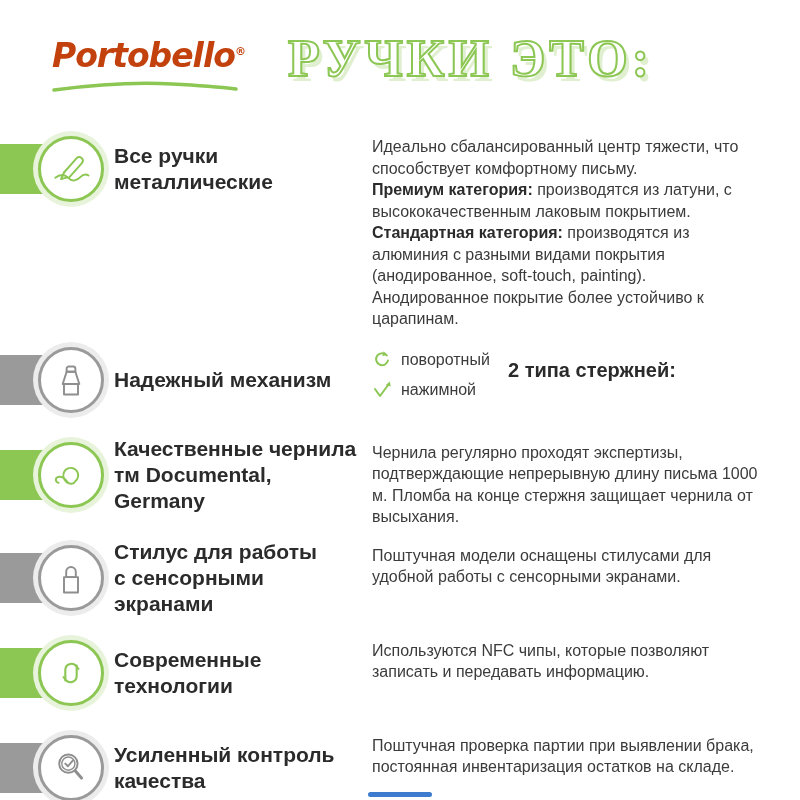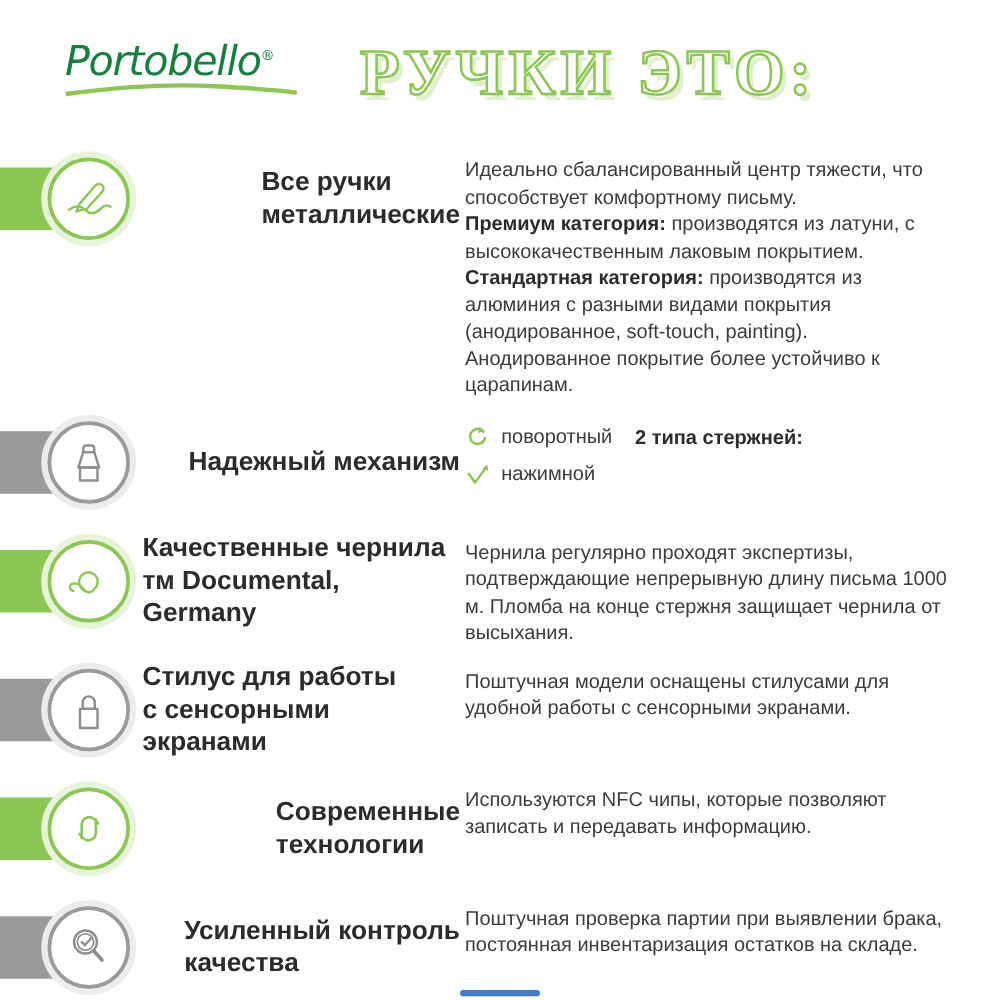--- a/index.html
+++ b/index.html
@@ -4,58 +4,58 @@
 <style>
   html,body{margin:0;padding:0;background:#fff;}
   .page{
     position:relative;width:800px;height:800px;overflow:hidden;background:#ffffff;
     font-family:"Liberation Sans",sans-serif;color:#3b3b3b;
   }
   
   .header{display:flex;align-items:flex-start;padding:26px 0 0 52px;}
   .logo-wrap{width:196px;flex:none;position:relative;}
   .logo{
-    font-family:"DejaVu Sans",sans-serif;font-style:italic;font-weight:normal;
-    font-size:33px;color:#15803d;letter-spacing:-1px;line-height:37px;
+    font-family:"DejaVu Sans",sans-serif;font-style:italic;font-weight:bold;
+    font-size:33px;color:#c2410c;letter-spacing:-1px;line-height:52px;
   }
   .logo sup{font-size:11px;font-style:normal;letter-spacing:0;}
   .logo-swoosh{display:block;margin-top:-2px;}
   .title{
     margin:8px 0 0 40px;
     font-size:52px;font-weight:800;letter-spacing:4px;line-height:50px;
     color:#ffffff;
     -webkit-text-stroke:2px #8CC653;
     text-shadow:4px 5px 0 rgba(140,198,83,0.28);
     white-space:nowrap;
     font-family:Liberation Serif, serif;
   }
   
   .rows{margin-top:30px;}
   .row{display:flex;align-items:flex-start;}
   .row + .row{margin-top:5px;}
-  .row-left{position:relative;width:368px;height:90px;flex:none;display:flex;align-items:center;justify-content:flex-end;}
+  .row-left{position:relative;width:368px;height:90px;flex:none;display:flex;align-items:center;}
   .tab{position:absolute;left:0;top:50%;transform:translateY(-50%);width:102px;height:50px;border-radius:0 12px 12px 0;}
   .tab.green{background:#8CC653;}
   .tab.gray{background:#9A9A9A;}
   .circle{
     position:absolute;left:38px;top:50%;transform:translateY(-50%);
     width:60px;height:60px;border-radius:50%;background:#fff;
     display:flex;align-items:center;justify-content:center;
   }
   .circle.green{border:3px solid #8CC653;box-shadow:0 0 0 5px #e8f3db;}
   .circle.gray{border:3px solid #9A9A9A;box-shadow:0 0 0 5px #ececec;}
   .heading{margin:0 0 0 114px;font-size:21px;line-height:26px;font-weight:bold;color:#2b2b2b;}
   .row-right{flex:1;padding:12px 36px 0 4px;font-size:16px;line-height:21.5px;color:#3b3b3b;}
   .row-right .b{font-weight:bold;color:#2b2b2b;}
   
   .mech{display:flex;padding-top:14px;}
   .mech-types{width:136px;flex:none;}
   .mech-item{display:flex;align-items:center;gap:9px;margin-bottom:9px;font-size:16px;}
   .mini-icon{width:20px;height:20px;flex:none;display:inline-flex;}
-  .mech-refills{font-size:16px;line-height:23px;}
+  .mech-refills{font-size:20px;line-height:23px;margin-top:10px;}
   .mech-refills .rt{font-weight:bold;color:#2b2b2b;}
   
   .bottom-bar{
     position:absolute;left:50%;transform:translateX(-50%);bottom:3px;
     width:64px;height:5px;border-radius:3px;background:#3D7BCE;
   }
   svg{display:block;}
 </style>
 </head>
 <body>

